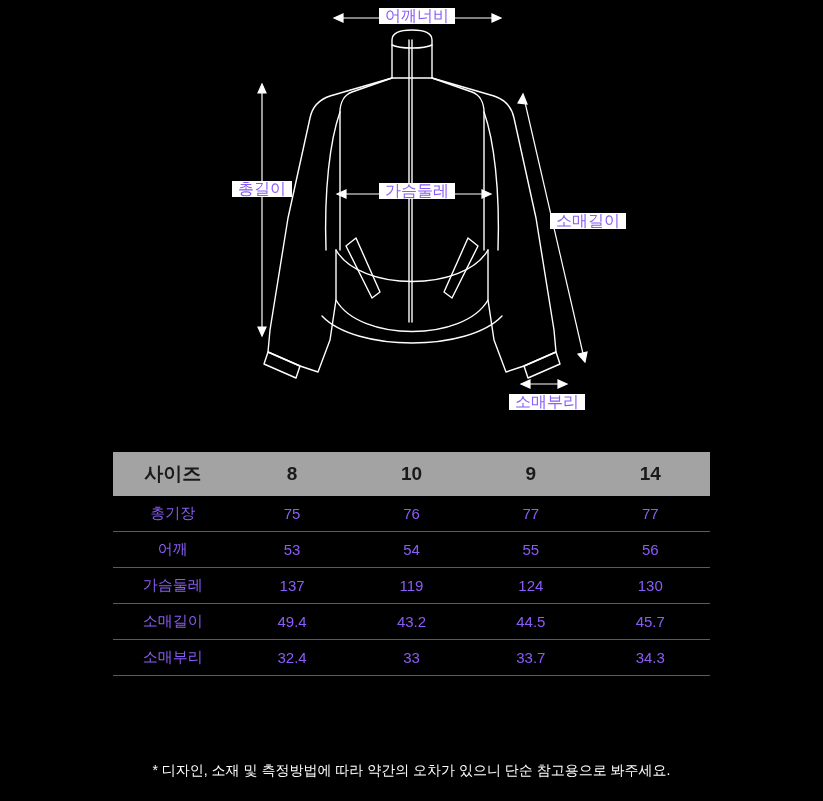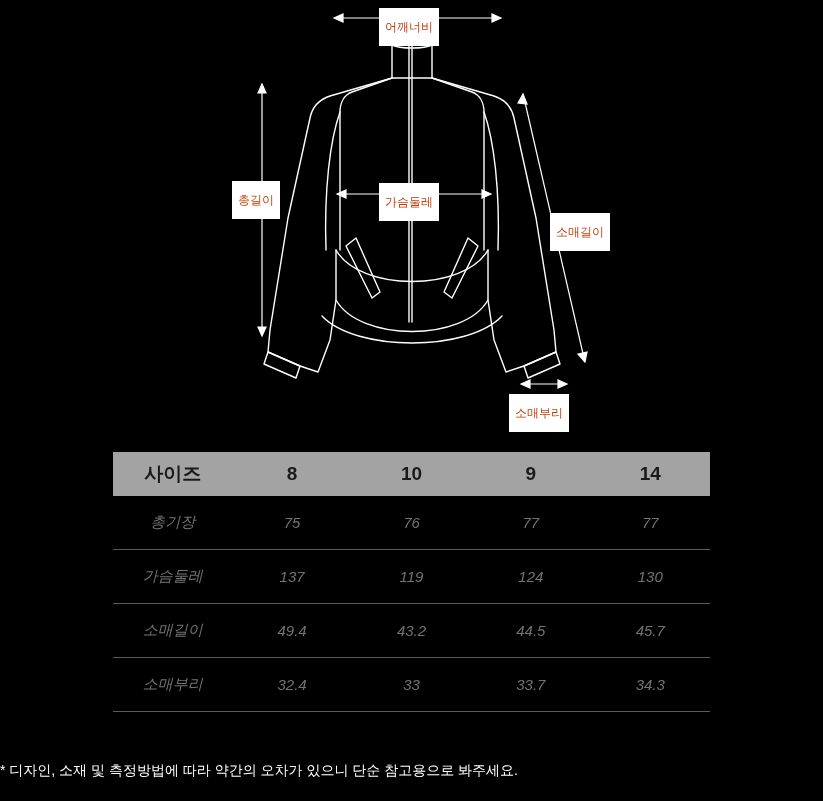--- a/index.html
+++ b/index.html
@@ -24,24 +24,24 @@
   }
   #jacket-svg {
     position: absolute;
     left: 0;
     top: 0;
   }
 
   .callout {
     position: absolute;
     background: #ffffff;
-    color: #c2410c;
-    font-size: 12px;
+    color: #8b5cf6;
+    font-size: 16px;
     line-height: 1;
-    padding: 13px 6px;
+    padding: 0 6px;
     white-space: nowrap;
     font-family: "Liberation Sans", sans-serif;
   }
 
   
   #size-table-wrap {
     position: absolute;
     left: 113px;
     top: 452px;
     width: 597px;
@@ -57,40 +57,40 @@
     font-size: 19px;
     font-weight: bold;
     padding: 9px 0;
     text-align: center;
     border: none;
   }
   table.size-table thead th.first {
     text-align: center;
   }
   table.size-table tbody td {
-    color: #737373;
+    color: #8b5cf6;
     font-size: 15px;
     text-align: center;
-    padding: 17px 0;
+    padding: 8px 0;
     border-bottom: 1px solid #5a5a5a;
     background: #000;
-    font-style: italic;
   }
   table.size-table tbody tr:last-child td {
     border-bottom: 1px solid #5a5a5a;
   }
   table.size-table tbody td.rowhead {
     text-align: center;
   }
 
   #footnote {
     position: absolute;
     left: 0;
     top: 762px;
     width: 823px;
+    text-align: center;
     font-size: 14px;
     color: #ffffff;
   }
 </style>
 </head>
 <body>
 
 <div id="diagram-area">
 
   <svg id="jacket-svg" width="823" height="440" viewBox="0 0 823 440">
@@ -187,20 +187,27 @@
     </thead>
     <tbody>
       <tr>
         <td class="rowhead">총기장</td>
         <td>75</td>
         <td>76</td>
         <td>77</td>
         <td>77</td>
       </tr>
       <tr>
+        <td class="rowhead">어깨</td>
+        <td>53</td>
+        <td>54</td>
+        <td>55</td>
+        <td>56</td>
+      </tr>
+      <tr>
         <td class="rowhead">가슴둘레</td>
         <td>137</td>
         <td>119</td>
         <td>124</td>
         <td>130</td>
       </tr>
       <tr>
         <td class="rowhead">소매길이</td>
         <td>49.4</td>
         <td>43.2</td>

